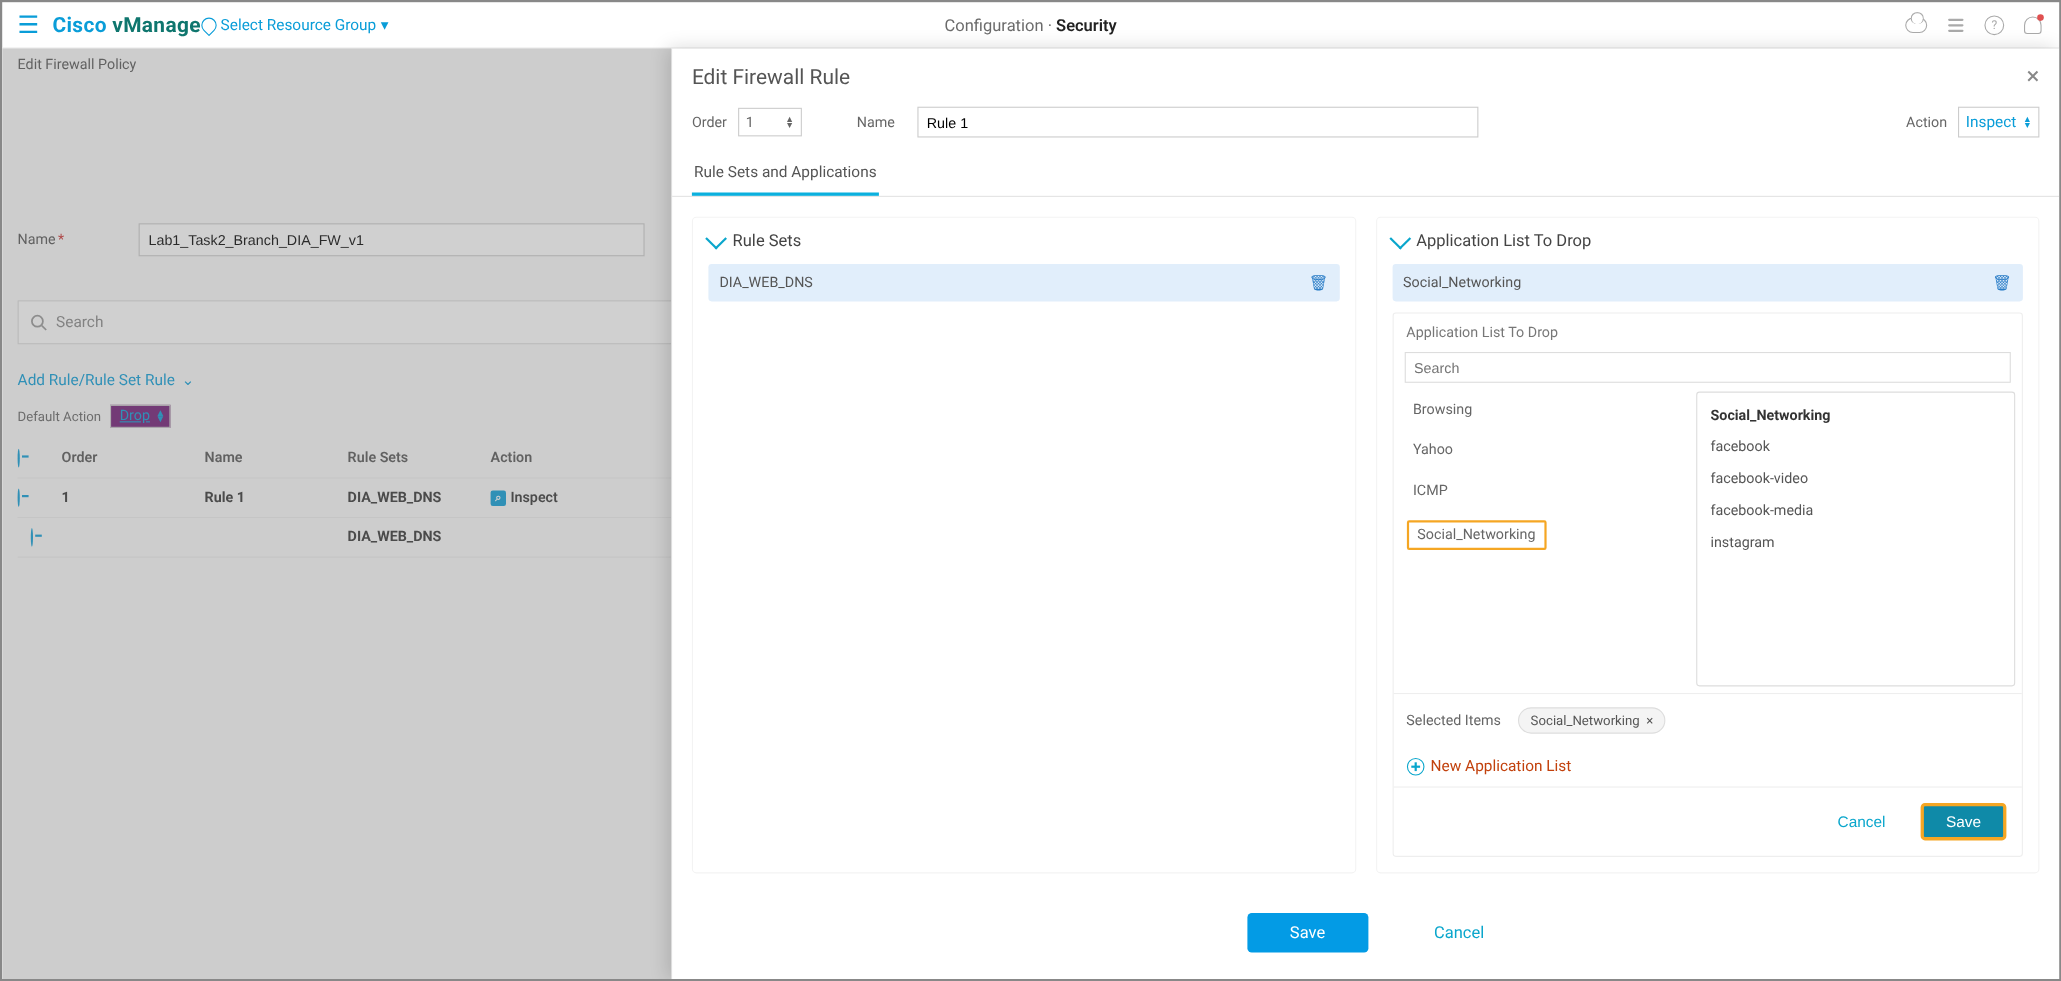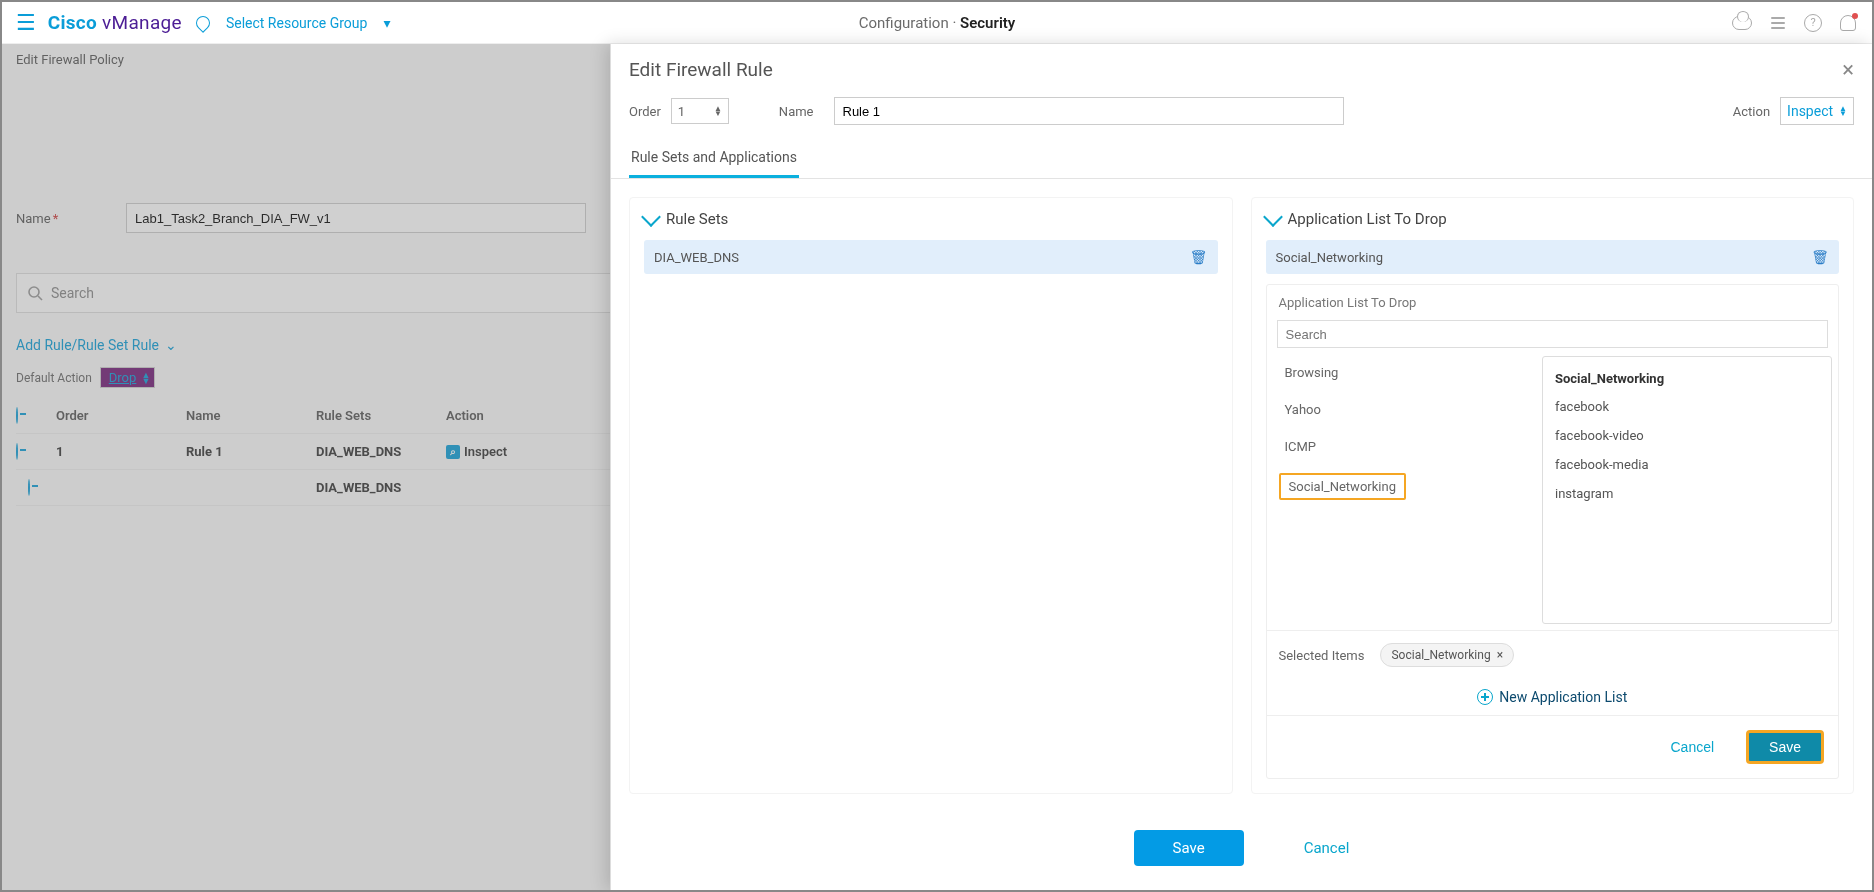--- a/index.html
+++ b/index.html
@@ -2,22 +2,22 @@
 <html><head>
 <meta charset="utf-8">
 <style>
   * { box-sizing: border-box; }
   body { margin: 0; font-family: -apple-system, "Segoe UI", Roboto, Arial, sans-serif; background: #fff; color: #333; overflow: hidden; border: 2px solid #888; width: 1874px; height: 892px; position: relative; }
   
   .topbar { height: 42px; display: flex; align-items: center; padding: 0 14px; border-bottom: 1px solid #eee; position: relative; z-index: 5; }
   .hamburger { color: #0a9dd8; font-size: 22px; cursor: pointer; }
   .brand { margin-left: 12px; font-size: 19px; letter-spacing: .3px; }
   .brand b { color: #0a9dd8; font-weight: 700; }
-  .brand span { color: #4c1d95; font-weight: 400; }
-  .resource-group { margin-left: 14px; color: #0a9dd8; font-size: 14px; display: flex; align-items: center; gap: 16px; cursor: pointer; }
+  .brand span { color: #0f766e; font-weight: 700; }
+  .resource-group { color: #0a9dd8; font-size: 14px; display: flex; align-items: center; gap: 4px; cursor: pointer; }
   .pin { width: 14px; height: 14px; border: 1.6px solid #0a9dd8; border-radius: 50% 50% 50% 0; transform: rotate(-45deg); display: inline-block; }
   .breadcrumb { position: absolute; left: 50%; transform: translateX(-50%); font-size: 15px; color: #6b6b6b; }
   .breadcrumb strong { color: #222; font-weight: 600; }
   .top-icons { margin-left: auto; display: flex; gap: 16px; align-items: center; color: #8a8a8a; }
   .icon { width: 20px; height: 20px; display: inline-flex; align-items: center; justify-content: center; }
   .cloud { border: 1.6px solid #aaa; border-radius: 10px; width: 22px; height: 14px; position: relative; }
   .cloud::before { content: ""; position: absolute; width: 10px; height: 10px; border: 1.6px solid #aaa; border-radius: 50%; top: -6px; left: 4px; background: #fff; border-bottom: none; }
   .stack { display: flex; flex-direction: column; gap: 3px; }
   .stack span { width: 14px; height: 2px; background: #aaa; border-radius: 2px; }
   .help { border: 1.6px solid #aaa; border-radius: 50%; width: 18px; height: 18px; font-size: 11px; line-height: 16px; text-align: center; color: #aaa; }
@@ -73,21 +73,21 @@
   .pi-search { margin: 4px 10px 8px; height: 28px; border: 1px solid #ddd; padding: 0 8px; font-size: 13px; }
   .pi-cols { display: flex; flex: 1; position: relative; }
   .pi-left { flex: 1; padding: 6px 6px 6px 12px; font-size: 13px; color: #666; display: flex; flex-direction: column; gap: 16px; }
   .pi-item { padding: 3px 6px; }
   .pi-item.hl { background: #fff; border: 2.5px solid #f5a623; border-radius: 2px; display: inline-block; padding: 4px 8px; }
   .pi-right { width: 290px; border: 1px solid #ddd; border-radius: 3px; margin: 0 6px 6px 0; padding: 8px 0; font-size: 13px; color: #555; }
   .pi-right .grp { font-weight: 700; padding: 6px 12px; color: #333; }
   .pi-right .opt { padding: 7px 12px; color: #555; }
   .selected-row { border-top: 1px solid #eee; padding: 12px; display: flex; align-items: center; gap: 16px; font-size: 13px; color: #666; }
   .tag { background: #f4f4f4; border: 1px solid #ddd; border-radius: 14px; padding: 4px 10px; font-size: 12px; color: #555; display: inline-flex; align-items: center; gap: 6px; }
-  .new-list { padding: 10px 12px; color: #0c4a6e; font-size: 14px; display: flex; align-items: center; gap: 6px; cursor: pointer; border-bottom: 1px solid #eee; justify-content: center; }
+  .new-list { padding: 10px 12px; color: #c2410c; font-size: 14px; display: flex; align-items: center; gap: 6px; cursor: pointer; border-bottom: 1px solid #eee; }
   .plus-circle { width: 16px; height: 16px; border: 1.6px solid #0aa6cc; border-radius: 50%; position: relative; }
   .plus-circle::before, .plus-circle::after { content: ""; position: absolute; background: #0aa6cc; }
   .plus-circle::before { left: 3px; top: 6px; width: 8px; height: 2px; }
   .plus-circle::after { left: 6px; top: 3px; width: 2px; height: 8px; }
   .btn-row { padding: 14px; display: flex; justify-content: flex-end; gap: 12px; }
   .btn { height: 34px; padding: 0 20px; border-radius: 4px; font-size: 14px; display: inline-flex; align-items: center; justify-content: center; cursor: pointer; border: none; }
   .btn-link { background: none; color: #0aa6cc; }
   .btn-primary { background: #0f8aa8; color: #fff; }
   .btn-hl { border: 3px solid #f5a623; }
   .sp-footer { border-top: 0; padding: 18px 80px 24px; display: flex; justify-content: center; gap: 60px; }

